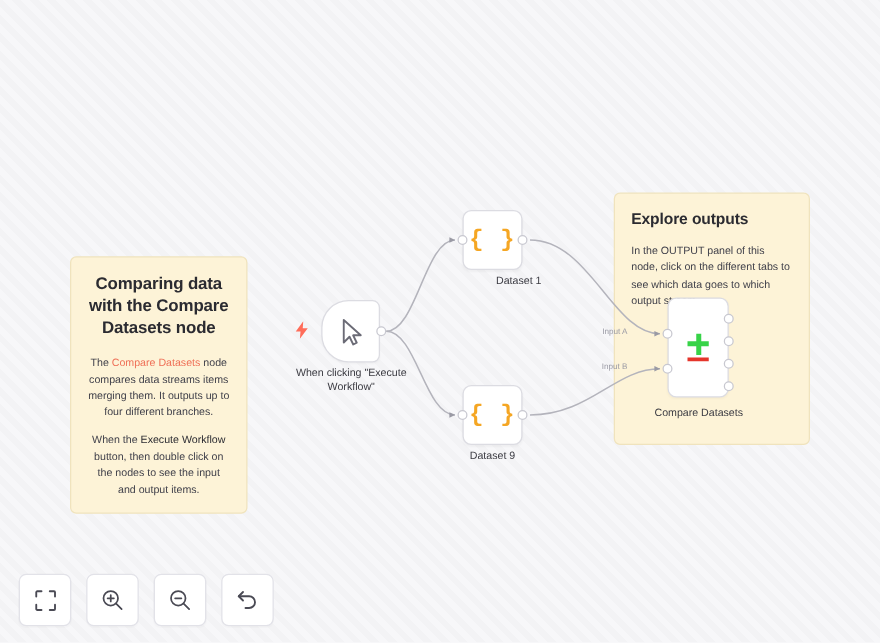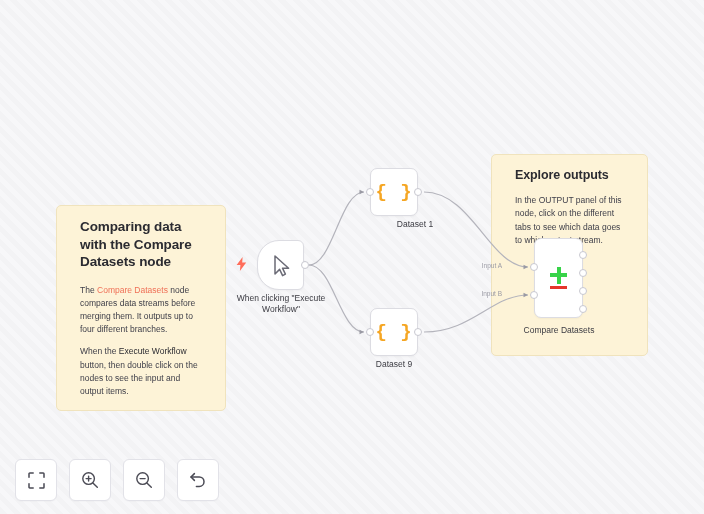--- a/index.html
+++ b/index.html
@@ -21,42 +21,42 @@
     );
     overflow: hidden;
   }
 
   
   .sticky {
     position: absolute;
     background: #fdf3d7;
     border: 1px solid #f0e3bd;
     border-radius: 5px;
-    padding: 12px 23px;
+    padding: 12px 13px;
     color: #3b3b42;
   }
   .sticky-title {
     font-size: 13.5px;
     font-weight: bold;
     line-height: 1.3;
     margin: 0 0 13px 0;
     color: #2b2b31;
     letter-spacing: -0.1px;
   }
   .sticky-p {
     font-size: 8.5px;
     line-height: 1.55;
     margin: 0 0 9px 0;
     color: #40404a;
   }
   .sticky-p:last-child { margin-bottom: 0; }
   .sticky-link { color: #ef7057; }
   .sticky-strong { font-weight: normal; color: #2b2b31; }
 
-  #note-left  { left: 56px;  top: 205px; width: 170px; }
+  #note-left  { left: 56px;  top: 205px; width: 142px; text-align: center; }
   #note-right { left: 491px; top: 154px; width: 157px; height: 202px; }
   #note-right .sticky-title { font-size: 12.5px; margin-bottom: 11px; }
 
   
   #edges { position: absolute; left: 0; top: 0; width: 704px; height: 514px; pointer-events: none; }
   .node-box {
     position: absolute;
     background: #ffffff;
     border: 1px solid #dcdce2;
     border-radius: 7px;
@@ -145,21 +145,21 @@
 
 <div id="canvas">
 
   <div class="sticky" id="note-right">
     <div class="sticky-title">Explore outputs</div>
     <div class="sticky-p">In the OUTPUT panel of this node, click on the different tabs to see which data goes to which output stream.</div>
   </div>
 
   <div class="sticky" id="note-left">
     <div class="sticky-title">Comparing data with the Compare Datasets node</div>
-    <div class="sticky-p"><span>The </span><span class="sticky-link">Compare Datasets</span><span> node compares data streams before merging them. It outputs up to four different branches.</span></div>
+    <div class="sticky-p"><span>The </span><span class="sticky-link">Compare Datasets</span><span> node compares data streams items merging them. It outputs up to four different branches.</span></div>
     <div class="sticky-p"><span>When the </span><span class="sticky-strong">Execute Workflow</span><span> button, then double click on the nodes to see the input and output items.</span></div>
   </div>
 
   <svg id="edges">
     <defs>
       <marker id="arw" viewBox="0 0 8 8" refX="6.5" refY="4" markerWidth="5" markerHeight="5" orient="auto">
         <path d="M0.5 1 L6.5 4 L0.5 7 Z" fill="#9a9aa4"></path>
       </marker>
     </defs>
 

